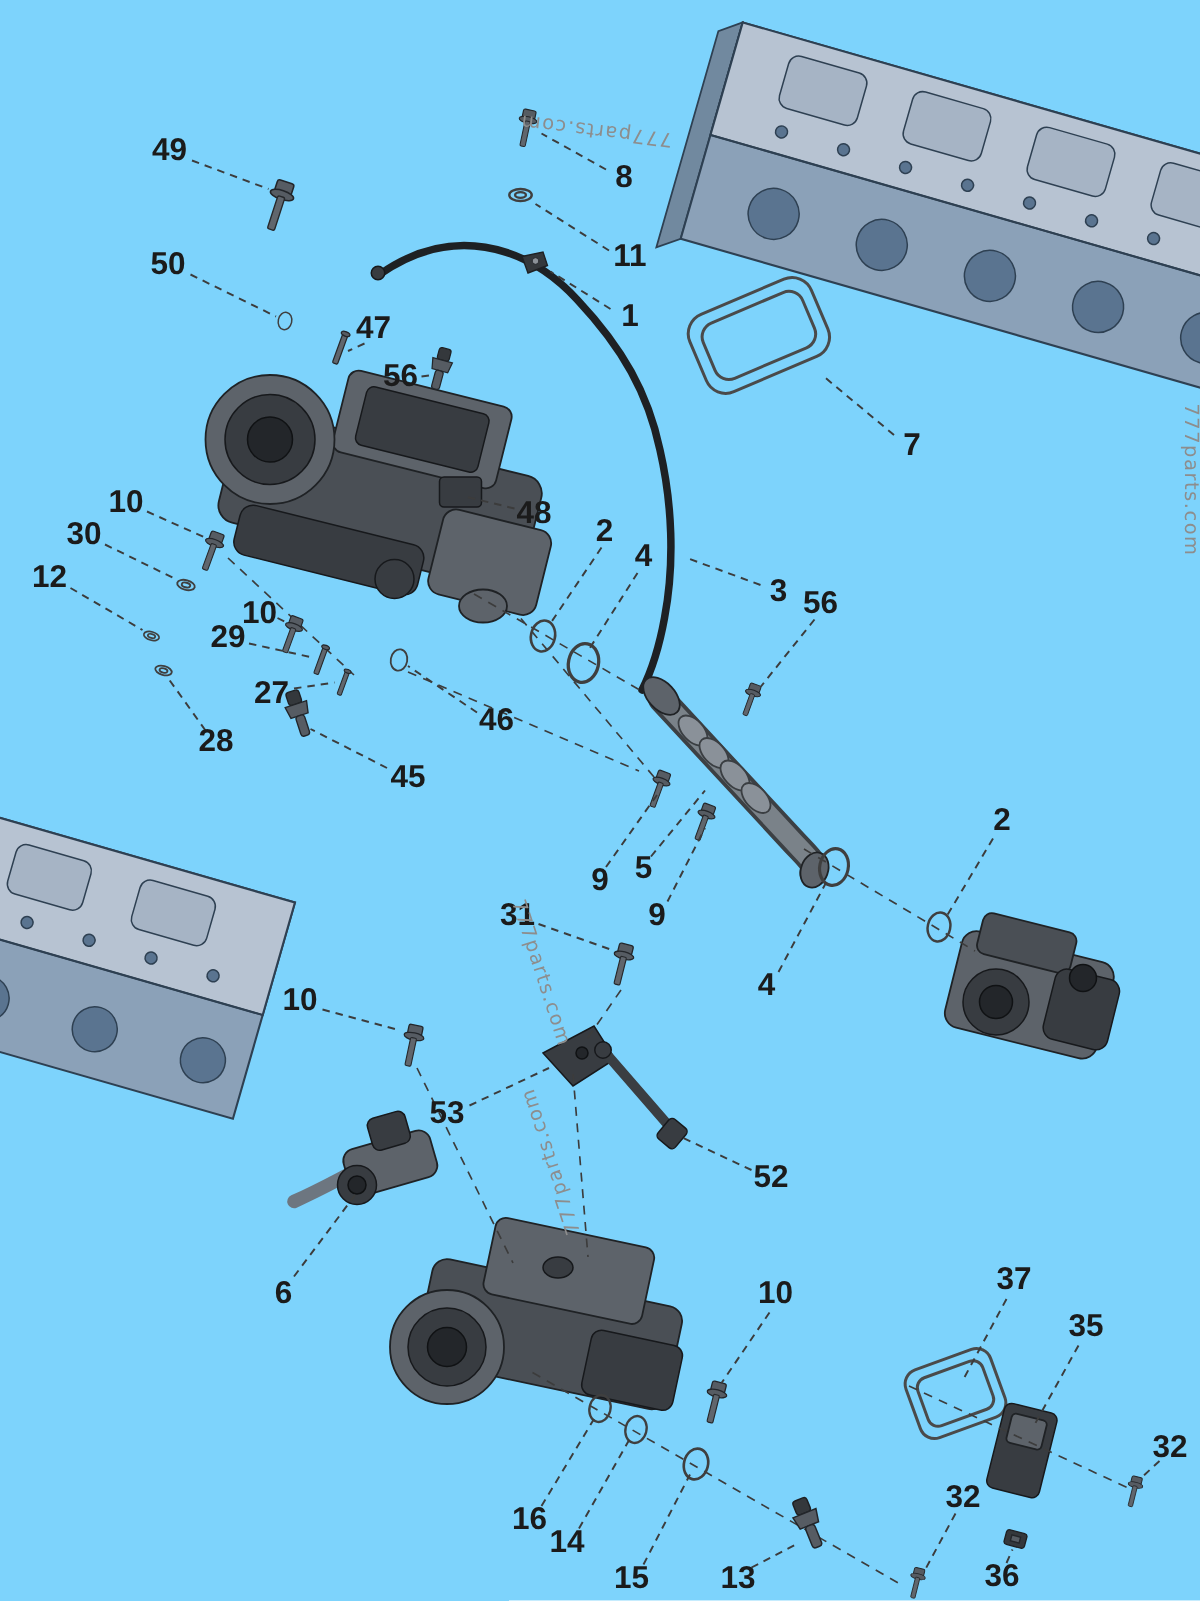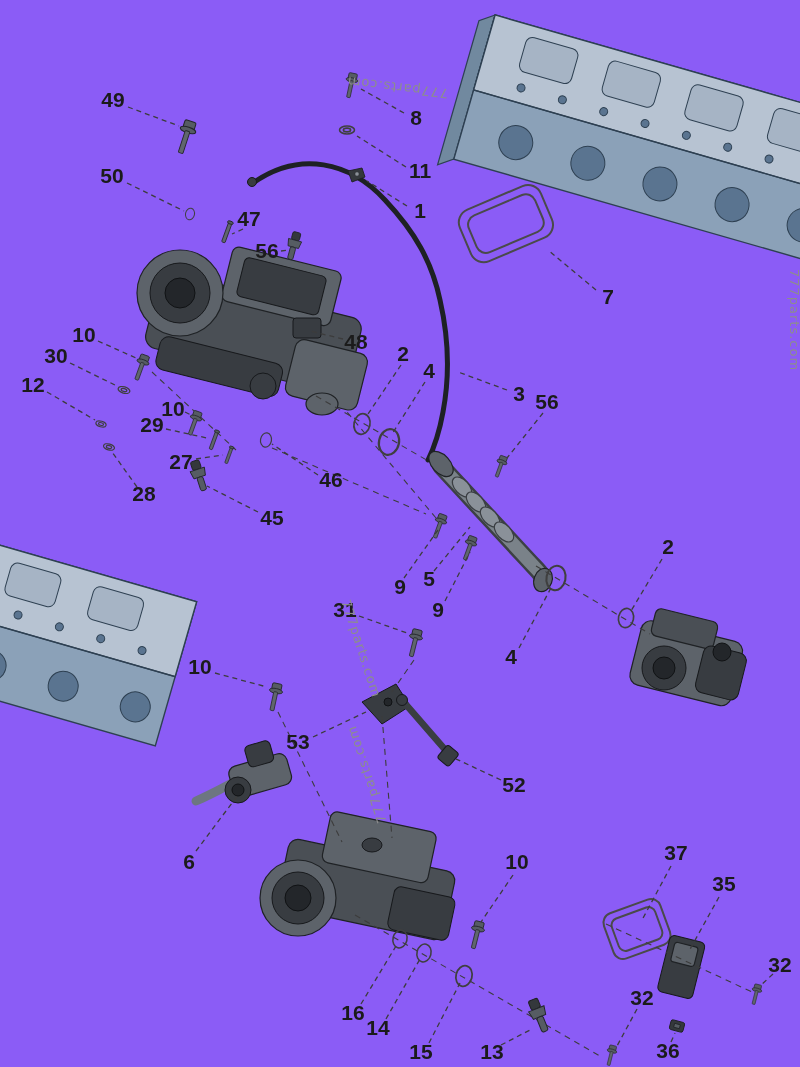--- a/index.html
+++ b/index.html
@@ -1,16 +1,16 @@
 <!DOCTYPE html>
 <html style="--block-top: #b7c3d2; --block-front: #8ba1b8; --block-side: #71899f; --block-edge: #2e4052; --block-hole: #5a7490; --turbo-body: #4a4f55; --turbo-mid: #5d636a; --turbo-dark: #383c41; --turbo-deep: #23262a; --ring-line: #3f3f3f; --leader-line: #3c3c3c; --label-text: #1b1b1b; --watermark-text: #8d8d8d; --gasket-line: #4a4a4a;"><head>
 <meta charset="utf-8">
 <style>
   html,body{margin:0;padding:0;background:#ffffff;}
-  .page{position:relative;width:800px;height:1067px;background:#8b5cf6;overflow:hidden;text-align:center;}
+  .page{position:relative;width:800px;height:1067px;background:#7dd3fc;overflow:hidden;text-align:center;}
   svg{display:block;}
   .callout{font-family:"Liberation Sans",sans-serif;font-weight:bold;font-size:21px;
            fill:var(--label-text,#1b1b1b);text-anchor:middle;dominant-baseline:middle;}
   .leader{stroke:var(--leader-line,#3c3c3c);stroke-width:1.3;stroke-dasharray:5 4;fill:none;}
   .axis{stroke:var(--leader-line,#4a4a4a);stroke-width:1.1;stroke-dasharray:6 5;fill:none;}
   .watermark{fill:var(--watermark-text,#8d8d8d);font-family:"DejaVu Sans",sans-serif;
              font-size:13px;letter-spacing:1px;text-anchor:middle;}
   .blk-top{fill:var(--block-top,#b7c3d2);stroke:var(--block-edge,#2e4052);stroke-width:1.4;}
   .blk-front{fill:var(--block-front,#8ba1b8);stroke:var(--block-edge,#2e4052);stroke-width:1.4;}
   .blk-side{fill:var(--block-side,#71899f);stroke:var(--block-edge,#2e4052);stroke-width:1.2;}

